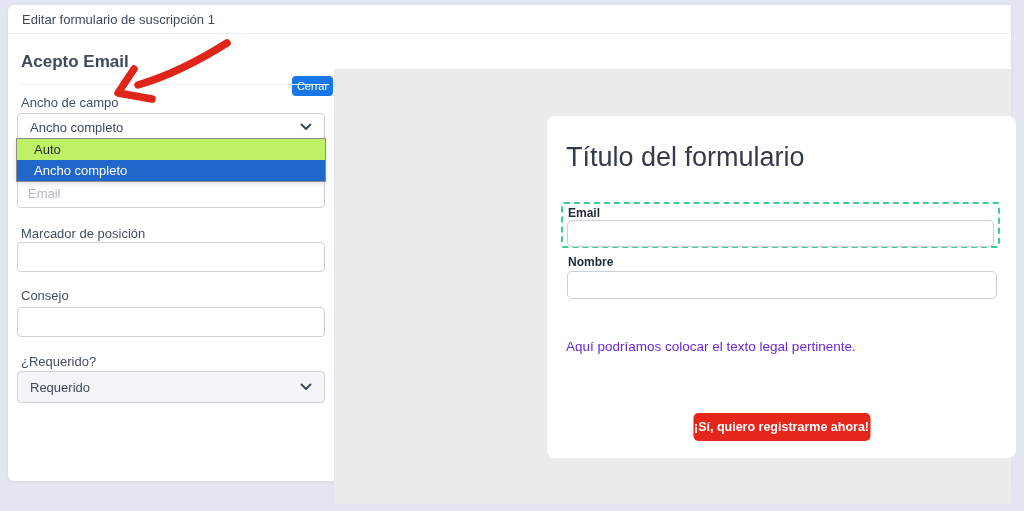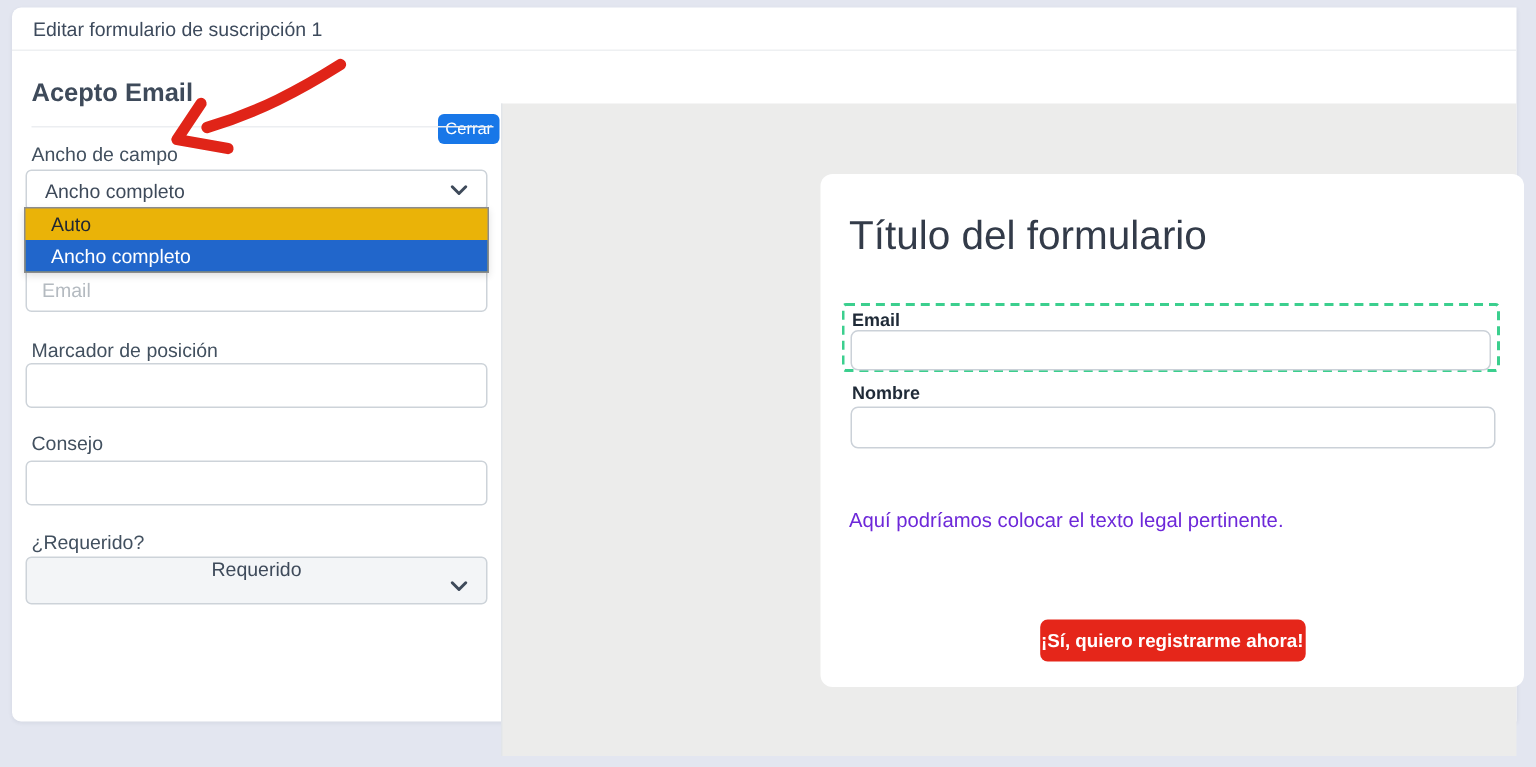--- a/index.html
+++ b/index.html
@@ -35,25 +35,25 @@
   .fld-label { position:absolute; left:13px; font-size:13px; color:#42505f; }
   .ctl {
     position:absolute; left:9px; width:308px; background:#fff;
     border:1px solid #cdd3d9; border-radius:4px;
     font-size:13px; color:#3e4a5a;
     display:flex; align-items:center; padding:0 12px;
   }
   .ctl .chev { margin-left:auto; display:flex; }
   input.ctl { display:block; padding:0 10px; font-family:inherit; }
   input.ctl::placeholder { color:#b4bac0; opacity:1; }
-  .select-grey { background:#f3f5f7;flex-direction:column; }
+  .select-grey { background:#f3f5f7; }
   
   .dropdown-pop {
     position:absolute; left:8px; top:103px; width:310px;
-    background:#eab308; border:1px solid #8c8c8c; z-index:20;
+    background:#bef264; border:1px solid #8c8c8c; z-index:20;
     box-shadow:0 2px 5px rgba(0,0,0,.12);
   }
   .dropdown-pop .opt {
     height:21px; display:flex; align-items:center; padding:0 17px;
     font-size:13px; color:#1f2733; cursor:default;
   }
   .dropdown-pop .opt.selected { background:var(--select-highlight,#2166cb); color:#fff; }
   
   .preview-pane {
     position:absolute; left:326px; top:43px; right:0; height:435px;

